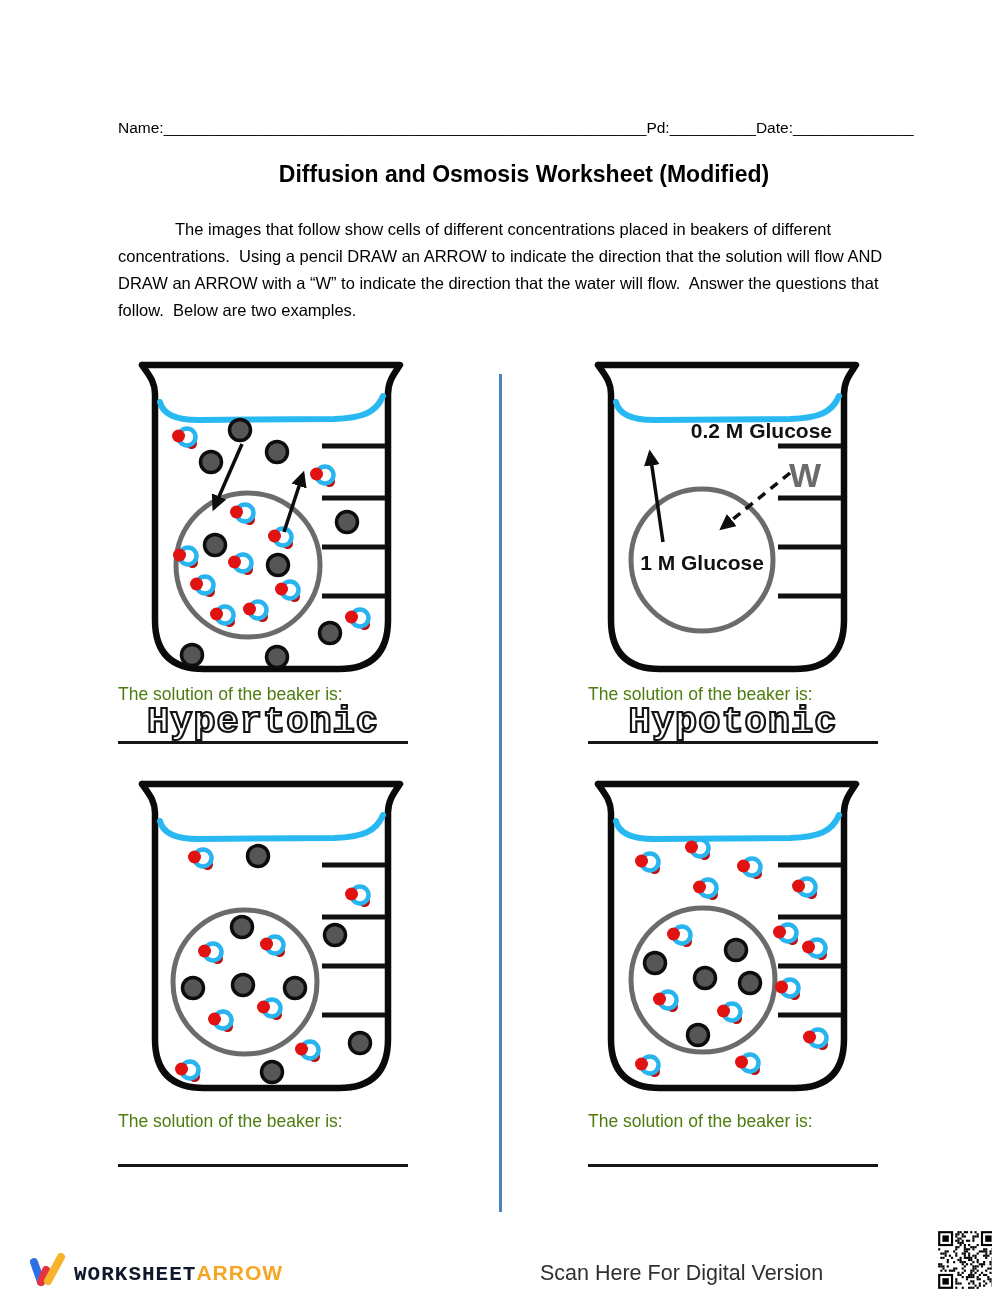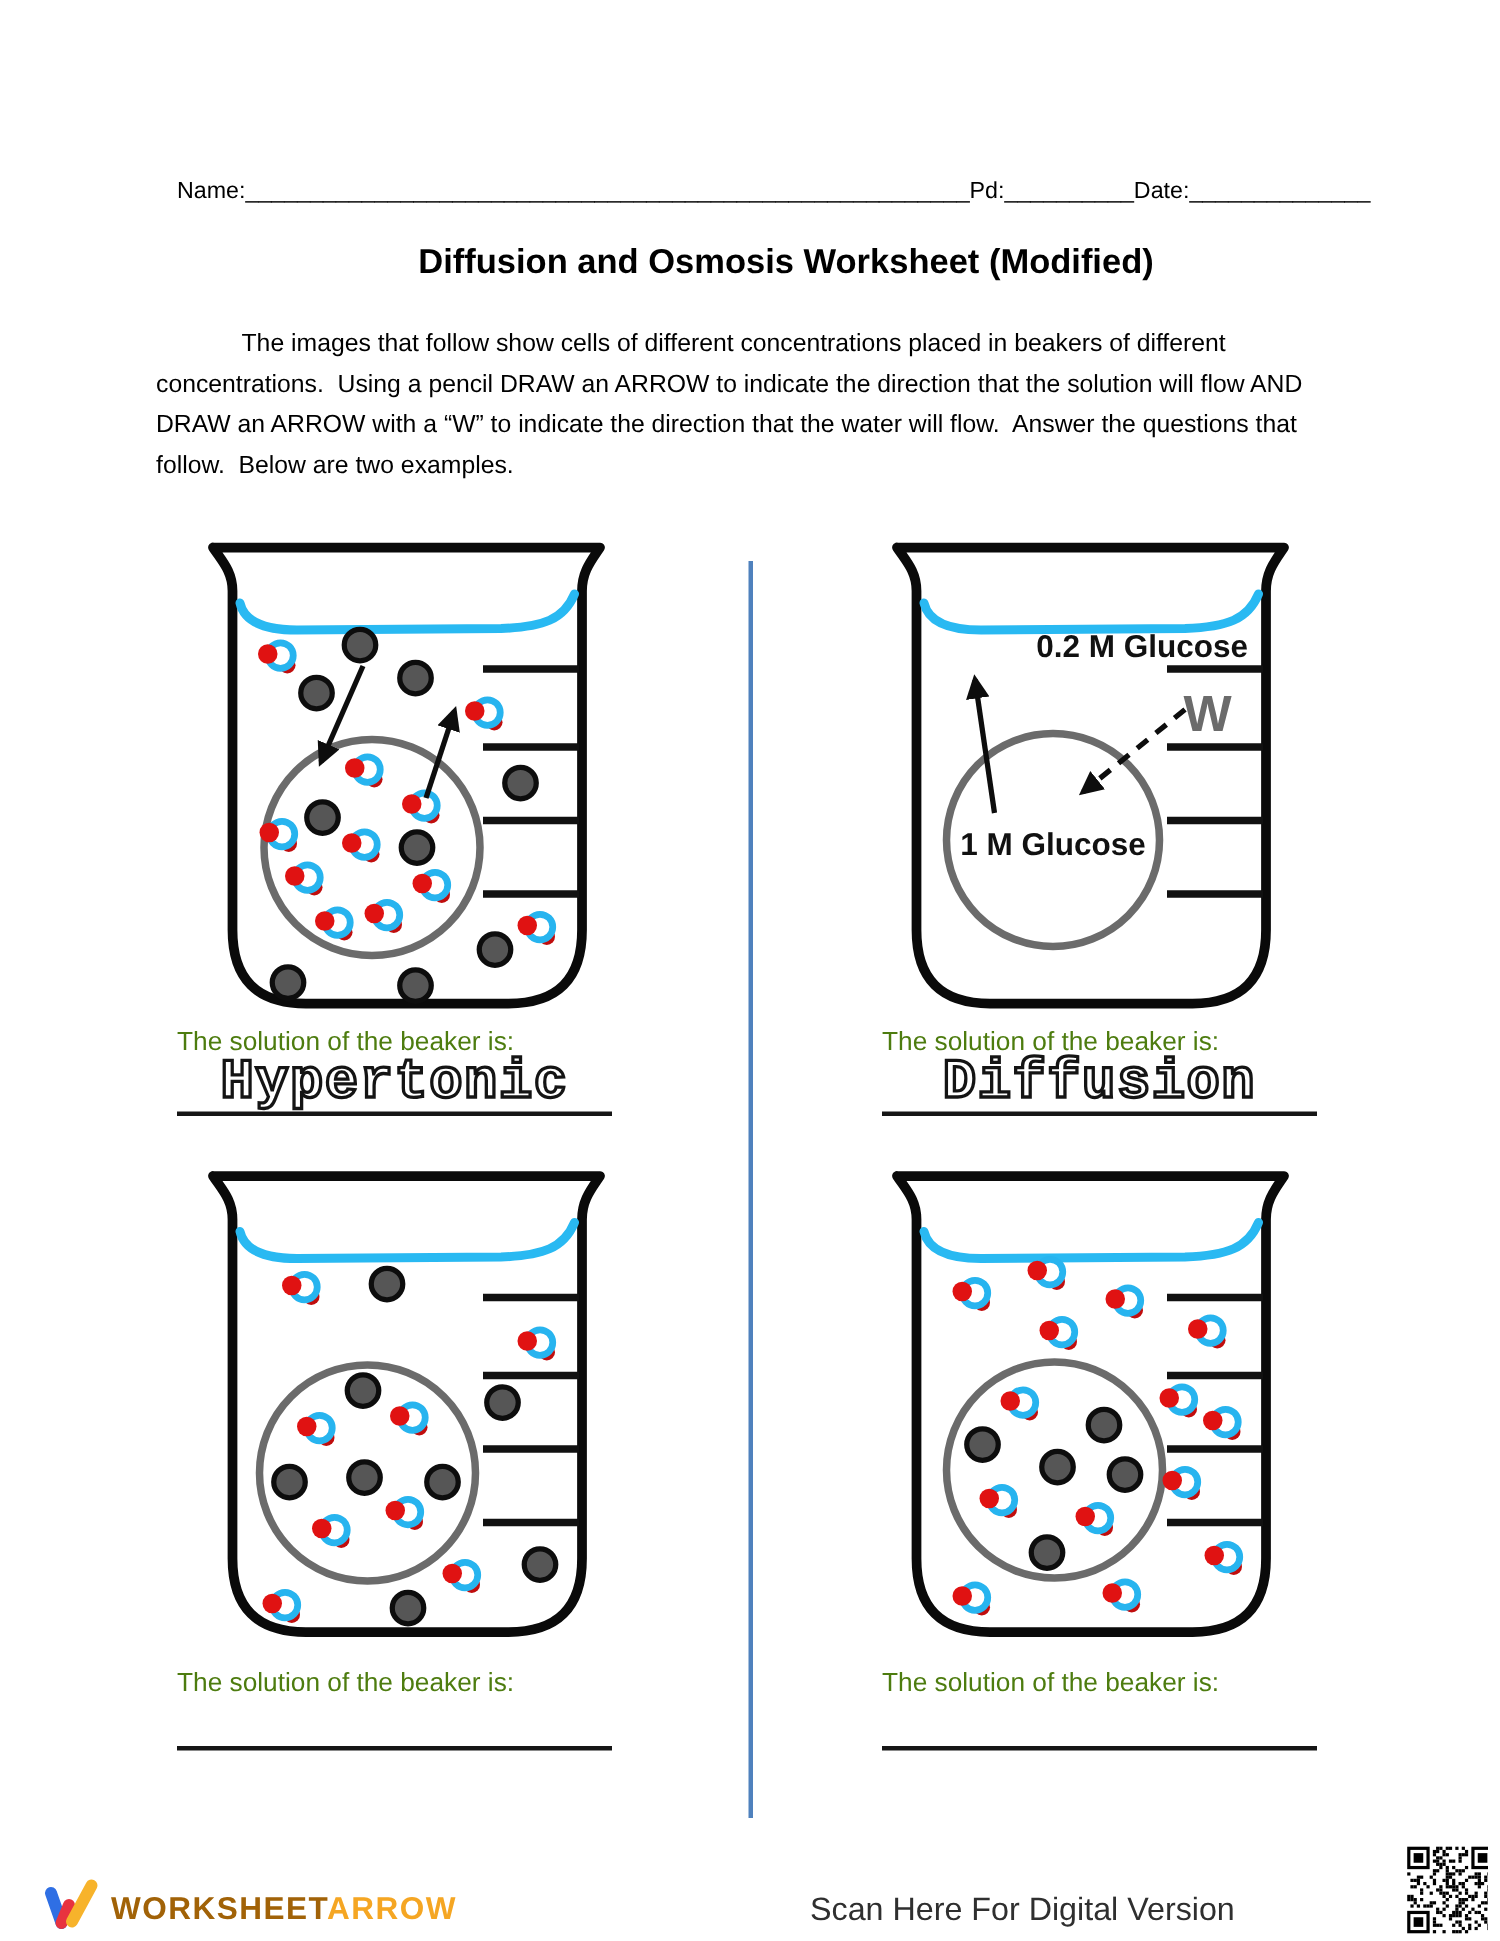--- a/index.html
+++ b/index.html
@@ -1,38 +1,38 @@
 <!DOCTYPE html>
 <html><head>
 <meta charset="utf-8">
 <style>
   html,body{margin:0;padding:0;background:#ffffff;}
   .page{position:relative;width:992px;height:1294px;background:#ffffff;overflow:hidden;
         font-family:"Liberation Sans",sans-serif;color:#000;}
   .hdr{position:absolute;left:118px;top:119px;width:770px;font-size:15.5px;white-space:nowrap;color:#000;}
   .title{position:absolute;left:0;top:161px;width:1000px;text-align:center;font-size:23px;font-weight:700;padding-left:24px;}
-  .intro{position:absolute;left:104px;top:216px;width:772px;font-size:16.5px;line-height:27px;
+  .intro{position:absolute;left:118px;top:216px;width:772px;font-size:16.5px;line-height:27px;
          text-indent:57px;white-space:pre-wrap;}
   .divider{position:absolute;left:499px;top:374px;width:3px;height:838px;background:#4f81bd;}
   .beaker-svg{position:absolute;width:266px;height:330px;}
   .pos-b1{left:138px;top:356px;} .pos-b2{left:594px;top:356px;}
   .pos-b3{left:138px;top:775px;} .pos-b4{left:594px;top:775px;}
   .prompt{position:absolute;width:300px;font-size:17.5px;color:#4d7c0f;}
   .p1l{left:118px;top:684px;} .p1r{left:588px;top:684px;}
   .p2l{left:118px;top:1111px;} .p2r{left:588px;top:1111px;}
   .answer{position:absolute;width:290px;text-align:center;font-family:Liberation Mono, monospace;
           font-weight:700;font-size:37px;letter-spacing:1px;color:#ffffff;
           -webkit-text-stroke:2.2px #141414;}
   .a1l{left:118px;top:701px;} .a1r{left:588px;top:701px;}
   .blankline{position:absolute;width:290px;height:3px;background:#161616;}
   .l1l{left:118px;top:741px;} .l1r{left:588px;top:741px;}
   .l2l{left:118px;top:1164px;} .l2r{left:588px;top:1164px;}
   .logo{position:absolute;left:26px;top:1250px;width:44px;height:42px;}
   .brand{position:absolute;left:74px;top:1261px;font-size:21px;font-weight:700;letter-spacing:1px;white-space:nowrap;}
-  .brand .w1{color:#a16207;} .brand .w2{color:#f5a623;}
+  .brand .w1{color:#0f172a;font-family:Liberation Mono, monospace;} .brand .w2{color:#f5a623;}
   .scan{position:absolute;left:540px;top:1261px;width:384px;text-align:left;font-size:21.5px;color:#2f2f2f;}
   .qr{position:absolute;left:936px;top:1228px;width:62px;height:64px;}
   @supports not (-webkit-text-stroke:1px black){ .answer{color:#141414;} }
 </style>
 </head>
 <body>
 
 <div class="page">
 
   <div class="hdr"><span>Name:</span><span>________________________________________________________</span><span>Pd:</span><span>__________</span><span>Date:</span><span>______________</span></div>
@@ -290,21 +290,21 @@
       <g transform="translate(138 237)">
         <circle cx="4.5" cy="6.5" r="5.5" fill="#c00d0d"></circle>
         <circle cx="0" cy="0" r="8.5" fill="#fff" stroke="#27b4ef" stroke-width="4.5"></circle>
         <circle cx="-8.5" cy="-1" r="6.5" fill="#e01212"></circle>
       </g>
     </svg>
 
   <div class="prompt p1l">The solution of the beaker is:</div>
   <div class="prompt p1r">The solution of the beaker is:</div>
   <div class="answer a1l">Hypertonic</div>
-  <div class="answer a1r">Diffusion</div>
+  <div class="answer a1r">Hypotonic</div>
   <div class="blankline l1l"></div>
   <div class="blankline l1r"></div>
 
   <div class="prompt p2l">The solution of the beaker is:</div>
   <div class="prompt p2r">The solution of the beaker is:</div>
   <div class="blankline l2l"></div>
   <div class="blankline l2r"></div>
 
   <svg class="logo" viewBox="0 0 44 42">
     <line x1="8" y1="12" x2="15" y2="32" stroke="#2f6fe4" stroke-width="8" stroke-linecap="round"></line>

